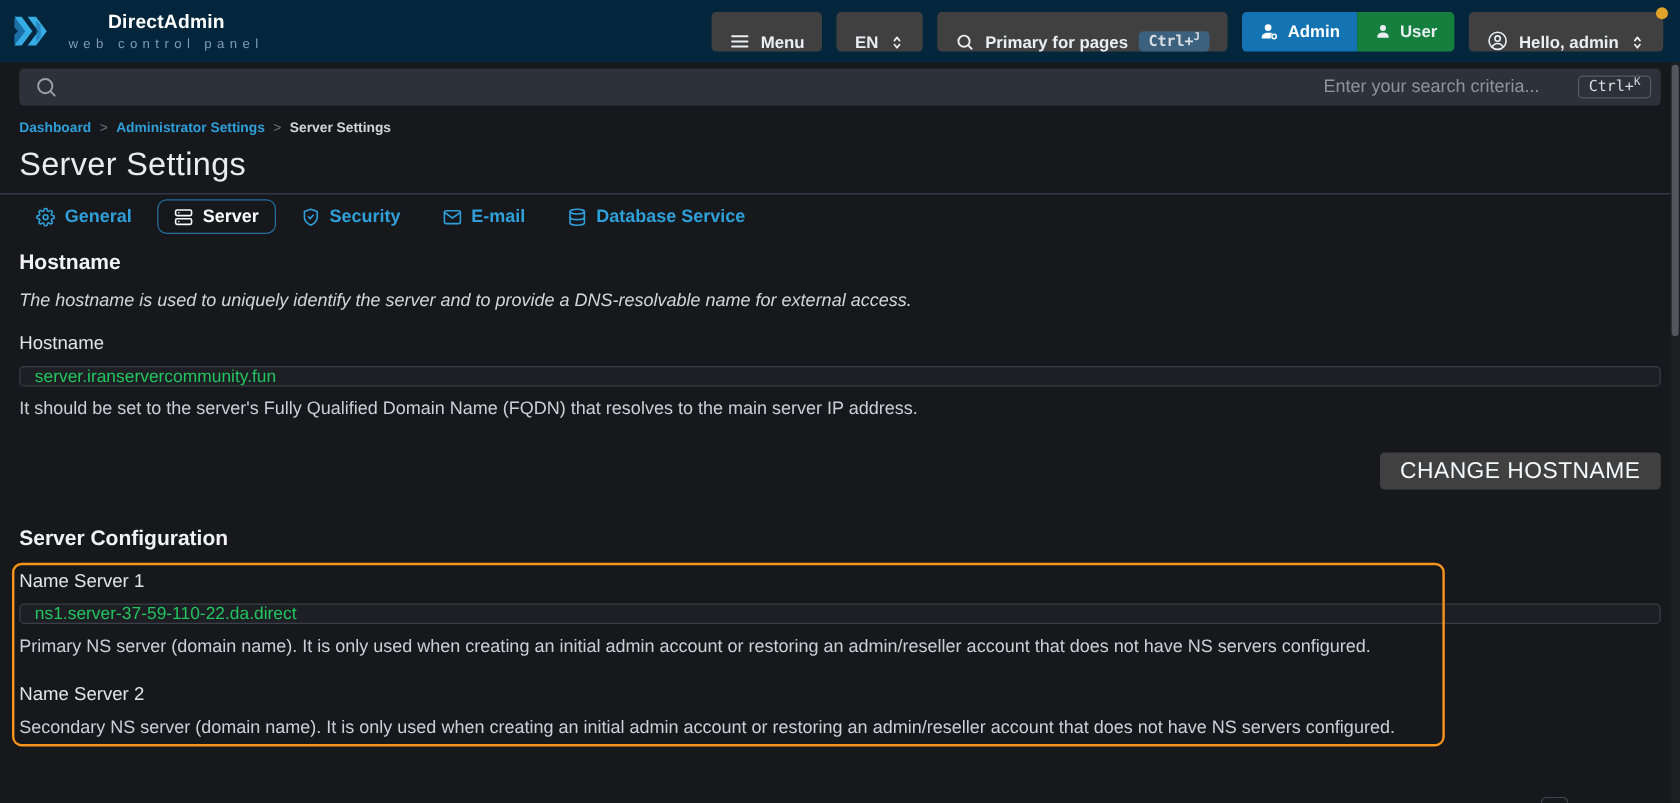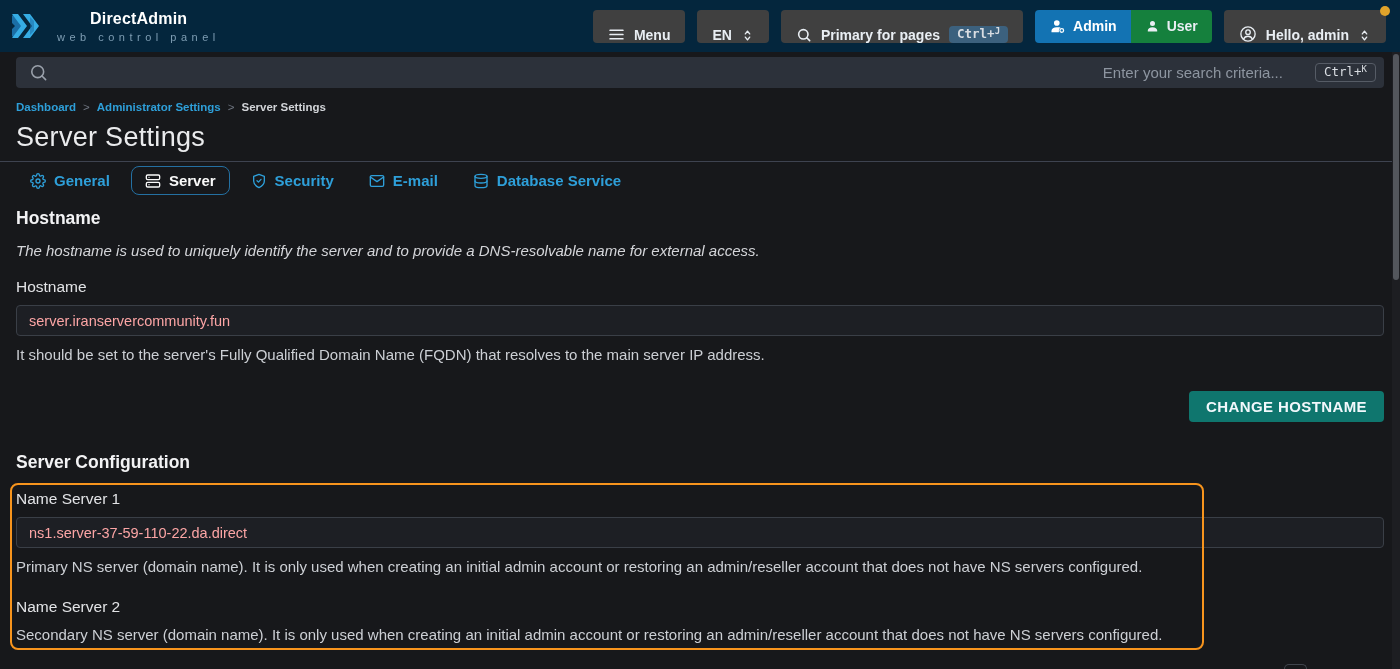--- a/index.html
+++ b/index.html
@@ -66,29 +66,29 @@
   .tabs { display:flex; align-items:center; gap:7px; margin-top:4px; }
   .tab { display:flex; align-items:center; gap:8px; padding:5px 13px;
     color:#2e9fd9; font-weight:bold; font-size:15px;
     border:1px solid transparent; border-radius:8px; cursor:pointer; }
   .tab.active { color:#fafafa; border-color:#2470a2; }
 
   .section-heading { margin:13px 0 0; font-size:17.5px; font-weight:bold; color:#f2f2f4; }
   .section-desc { margin:13px 0 0; font-size:15px; color:#d4d5d9;font-style:italic; }
   .field-label { margin-top:19px; font-size:15.5px; color:#e2e3e6; }
   .text-input {
-    margin-top:9px; width:100%; height:31px; display:block;
+    margin-top:9px; width:100%; height:17px; display:block;
     background:#1d1f24; border:1px solid #3a3f47; border-radius:4px;
-    color:#fca5a5; font-size:14.5px; padding:0 12px; font-family:inherit; outline:none;
+    color:#22c55e; font-size:14.5px; padding:0 12px; font-family:inherit; outline:none;
   }
   .field-help { margin-top:10px; font-size:15px; color:#cccfd4; }
   .actions-row { display:flex; justify-content:flex-end; margin-top:28px; }
   .btn-primary {
     height:31px; padding:0 17px; border:none; border-radius:4px; cursor:pointer;
-    background:#0f766e; color:#f2f8fc; font-weight:bold; font-size:15px;
+    background:#404040; color:#f2f8fc; font-weight:normal; font-size:19px;
     letter-spacing:.4px; font-family:inherit;
   }
   .config-heading { margin-top:30px; }
 
   .ns-wrapper { position:relative; margin-top:2px; }
   .highlight-box {
     position:absolute; left:-6px; top:-7px; bottom:-7px; width:1194px;
     border:2px solid #f7941d; border-radius:8px; pointer-events:none; z-index:10;
   }
   .ns-field .field-label { margin-top:17px; }

